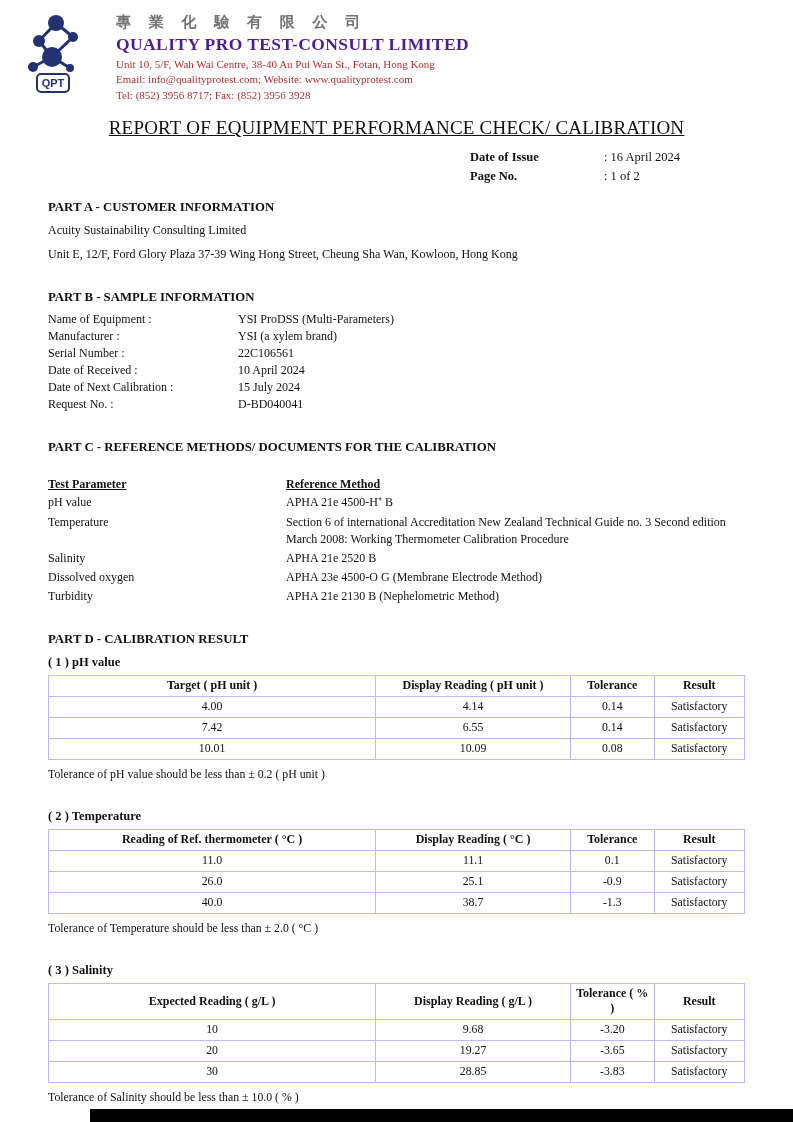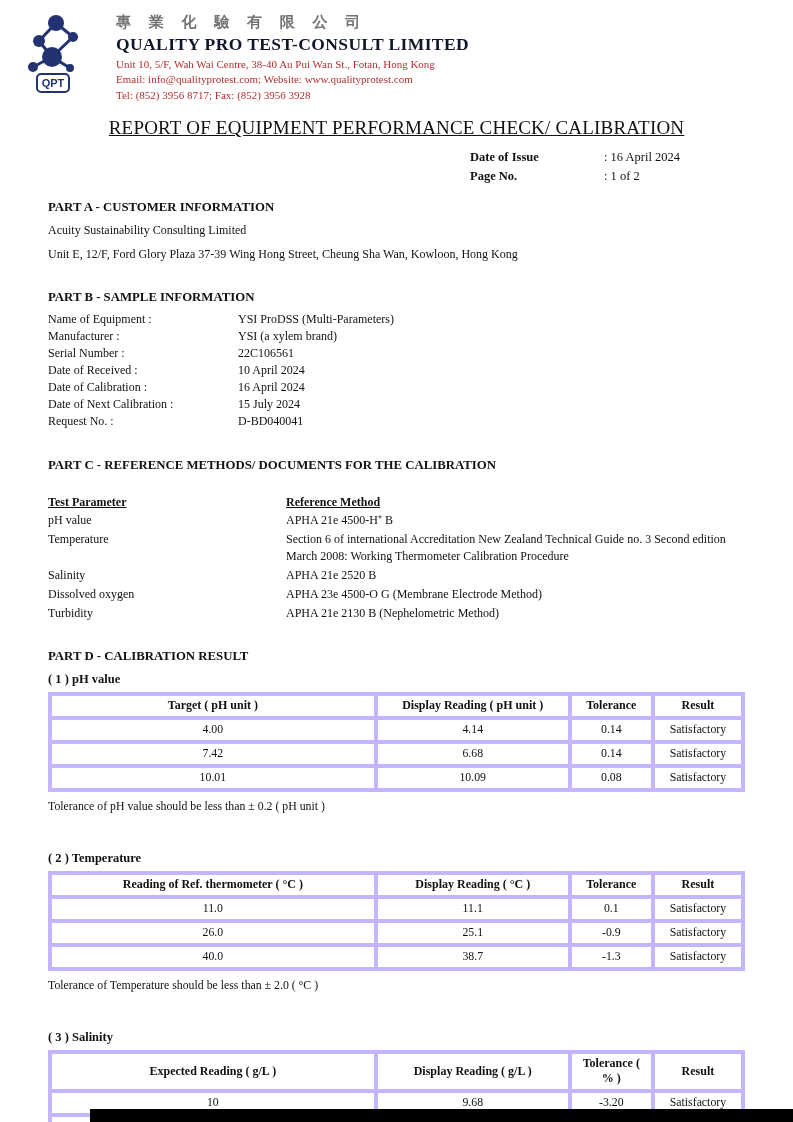--- a/index.html
+++ b/index.html
@@ -7,21 +7,21 @@
   body { font-family:"Liberation Serif", serif; }
   .page {
     width:793px; height:1122px; margin:0 auto; background:#ffffff;
     position:relative; overflow:hidden; color:#111;
   }
   
   .header { display:flex; padding:10px 0 0 20px; }
   .logo-wrap { width:80px; flex:0 0 80px; }
   .header-text { padding-left:16px; padding-top:3px; }
   .chinese-name { color:#737373; font-weight:bold; font-size:15px; letter-spacing:7px; }
-  .company-name { color:#0f172a; font-weight:bold; font-size:17.5px; letter-spacing:0.4px; margin-top:2px; }
+  .company-name { color:#4c1d95; font-weight:bold; font-size:17.5px; letter-spacing:0.4px; margin-top:2px; }
   .addr { color:#b03030; font-size:11px; line-height:1.4; }
   .addr-block { margin-top:2px; }
   
   .report-title { text-align:center; font-size:19px; font-weight:normal;
     text-decoration:underline; margin-top:13px; letter-spacing:0.2px; }
   
   .meta { margin:9px 0 0 470px; font-size:12.5px; }
   .meta-row { display:flex; line-height:1.55; }
   .meta-label { font-weight:bold; width:134px; flex:0 0 134px; }
   
@@ -37,24 +37,24 @@
   .part-c { margin-top:27px; }
   .ref-table { margin-top:22px; font-size:12px; }
   .ref-head { display:flex; font-weight:bold; }
   .ref-head span { text-decoration:underline; }
   .ref-col1 { width:238px; flex:0 0 238px; }
   .ref-col2 { flex:1; }
   .ref-row { display:flex; line-height:1.42; margin-top:2px; }
   
   .part-d { margin-top:27px; }
   .sub-label { font-weight:bold; font-size:12.5px; margin-top:8px; }
-  .sub-label.spaced { margin-top:37px; }
+  .sub-label.spaced { margin-top:27px; }
   table.cal-table { border-collapse:collapse; width:100%; margin-top:5px; }
   table.cal-table th, table.cal-table td {
-    border:4px solid #c4b5fd; text-align:center; padding:2.5px 4px; font-size:11.8px;
+    border:1px solid #c4b5fd; text-align:center; padding:2.5px 4px; font-size:11.8px;
   }
   table.cal-table th { font-weight:bold; font-size:12px; }
   col.c1 { width:47%; } col.c2 { width:28%; } col.c3 { width:12%; } col.c4 { width:13%; }
   .tol-note { font-size:11.8px; margin-top:7px; }
   .black-bar { position:absolute; bottom:0; left:90px; right:0; height:13px; background:#000; }
 </style>
 </head>
 <body>
 
 <div class="page">
@@ -127,24 +127,20 @@
         </div>
         <div class="kv-row">
           <span class="kv-label">Serial Number :</span>
           <span class="kv-value">22C106561</span>
         </div>
         <div class="kv-row">
           <span class="kv-label">Date of Received :</span>
           <span class="kv-value">10 April 2024</span>
         </div>
         <div class="kv-row">
-          <span class="kv-label">Date of Calibration :</span>
-          <span class="kv-value">16 April 2024</span>
-        </div>
-        <div class="kv-row">
           <span class="kv-label">Date of Next Calibration :</span>
           <span class="kv-value">15 July 2024</span>
         </div>
         <div class="kv-row">
           <span class="kv-label">Request No. :</span>
           <span class="kv-value">D-BD040041</span>
         </div>
       </div>
     </div>
 
@@ -199,21 +195,21 @@
         </thead>
         <tbody>
           <tr>
             <td>4.00</td>
             <td>4.14</td>
             <td>0.14</td>
             <td>Satisfactory</td>
           </tr>
           <tr>
             <td>7.42</td>
-            <td>6.68</td>
+            <td>6.55</td>
             <td>0.14</td>
             <td>Satisfactory</td>
           </tr>
           <tr>
             <td>10.01</td>
             <td>10.09</td>
             <td>0.08</td>
             <td>Satisfactory</td>
           </tr>
         </tbody>

